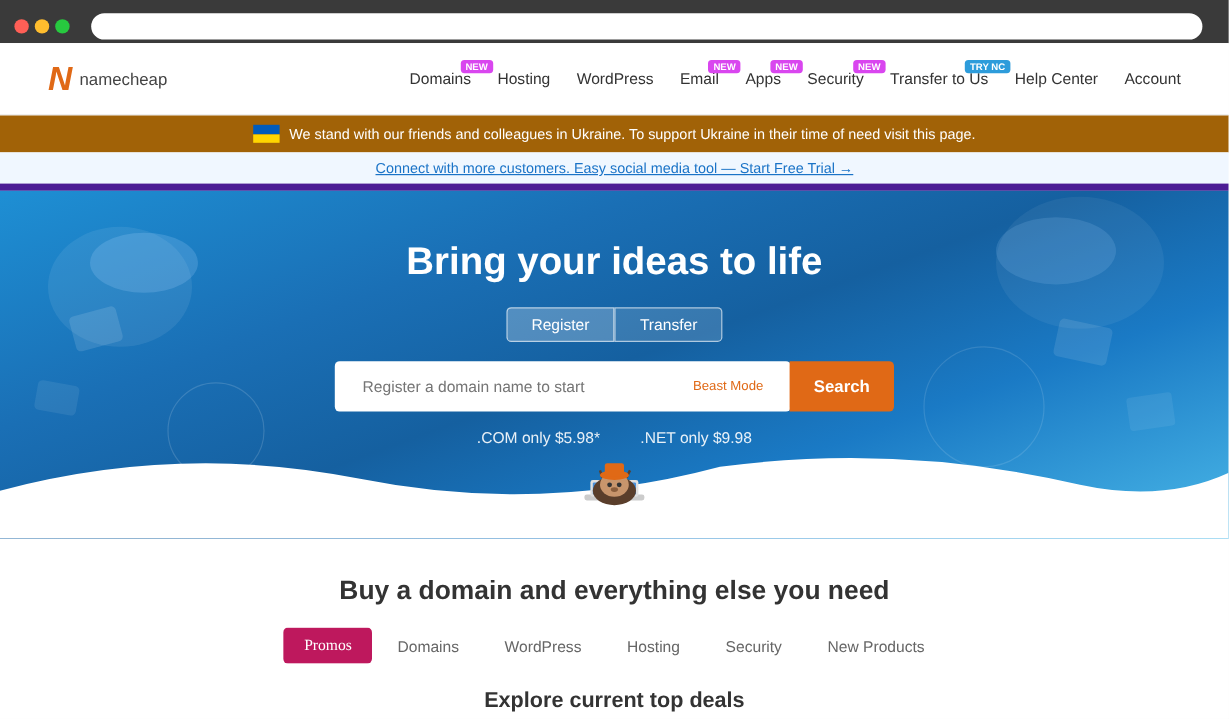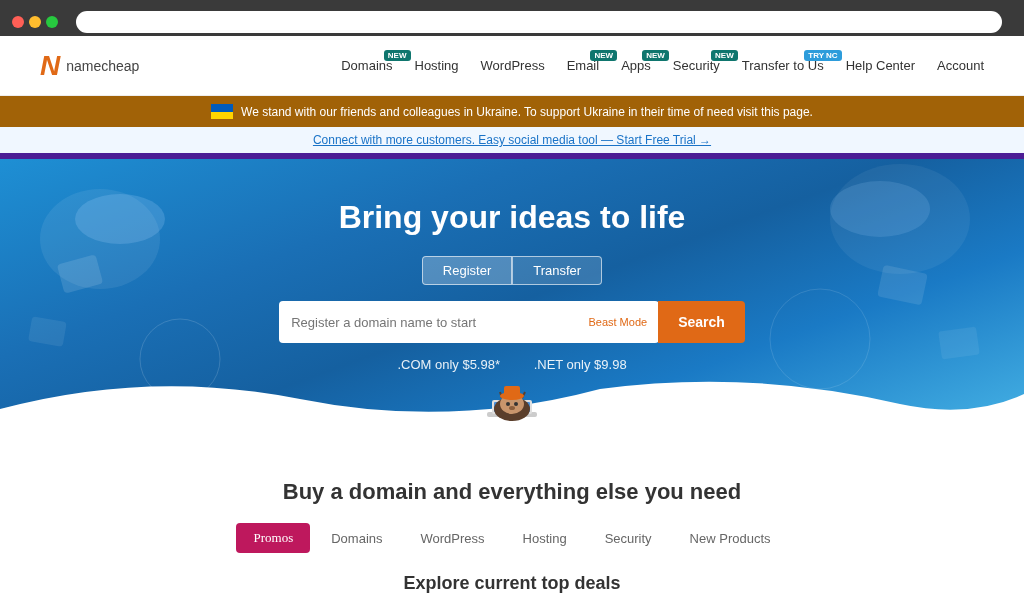--- a/index.html
+++ b/index.html
@@ -50,21 +50,21 @@
       font-style: italic;
       line-height: 1;
     }
     .logo-text { color: #444; font-size: 14px; font-weight: 500; }
     .nav-links { display: flex; align-items: center; gap: 22px; }
     .nav-item { position: relative; font-size: 13px; color: #333; cursor: pointer; text-decoration: none; }
     .badge {
       position: absolute;
       top: -8px;
       right: -18px;
-      background: #0f766e;
+      background: #d946ef;
       color: white;
       font-size: 8px;
       padding: 1px 4px;
       border-radius: 3px;
       font-weight: bold;
     }
     .badge-try { background: #2d9cdb; }
 
     
     .ukraine-banner {
@@ -141,21 +141,21 @@
       align-items: center;
       gap: 0;
       position: relative;
       z-index: 2;
     }
     .search-container {
       display: flex;
       align-items: center;
       background: white;
       border-radius: 4px;
-      padding: 0 12px;
+      padding: 0 23px;
       width: 380px;
       height: 42px;
     }
     .search-input {
       border: none;
       outline: none;
       flex: 1;
       font-size: 13px;
       color: #999;
     }

